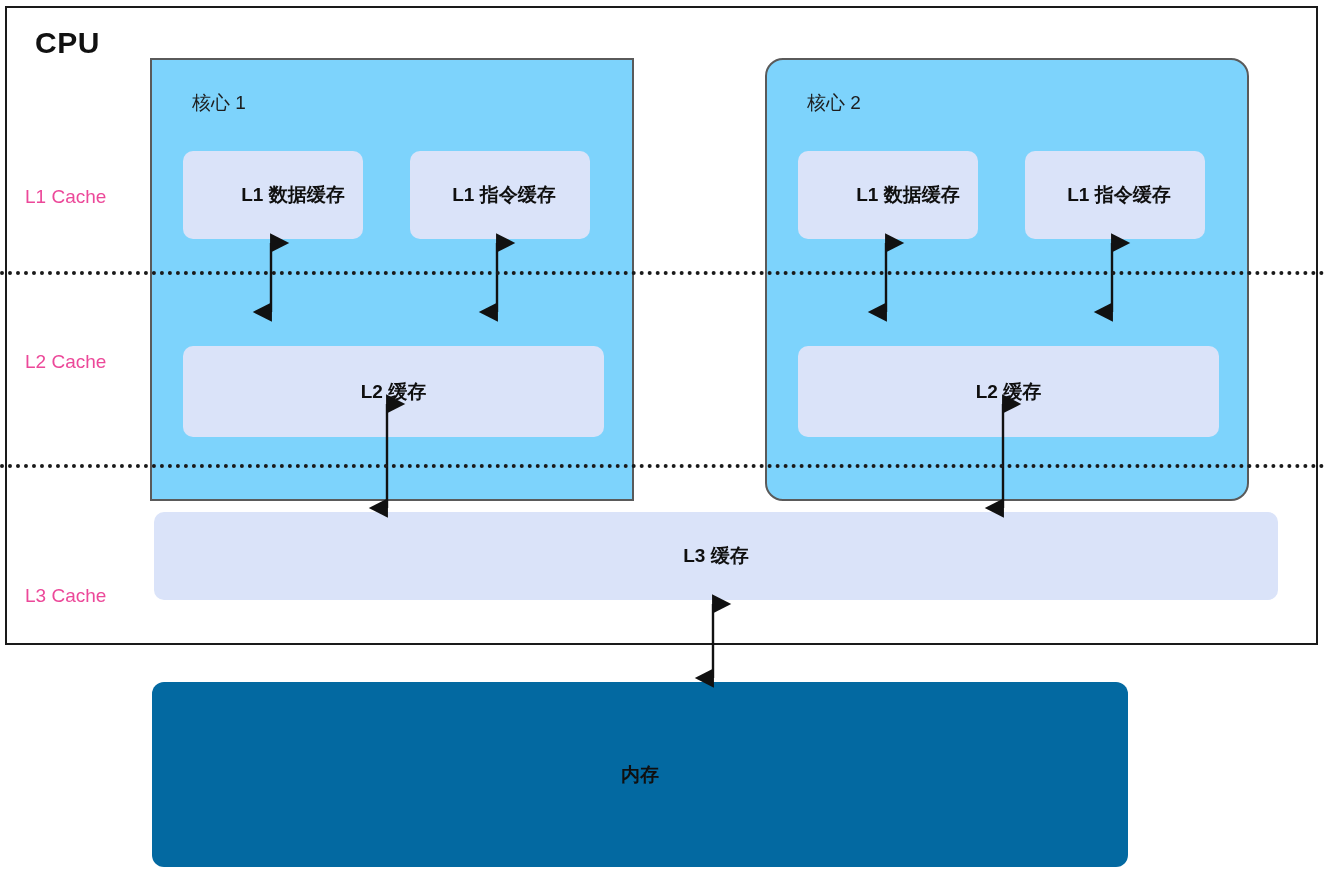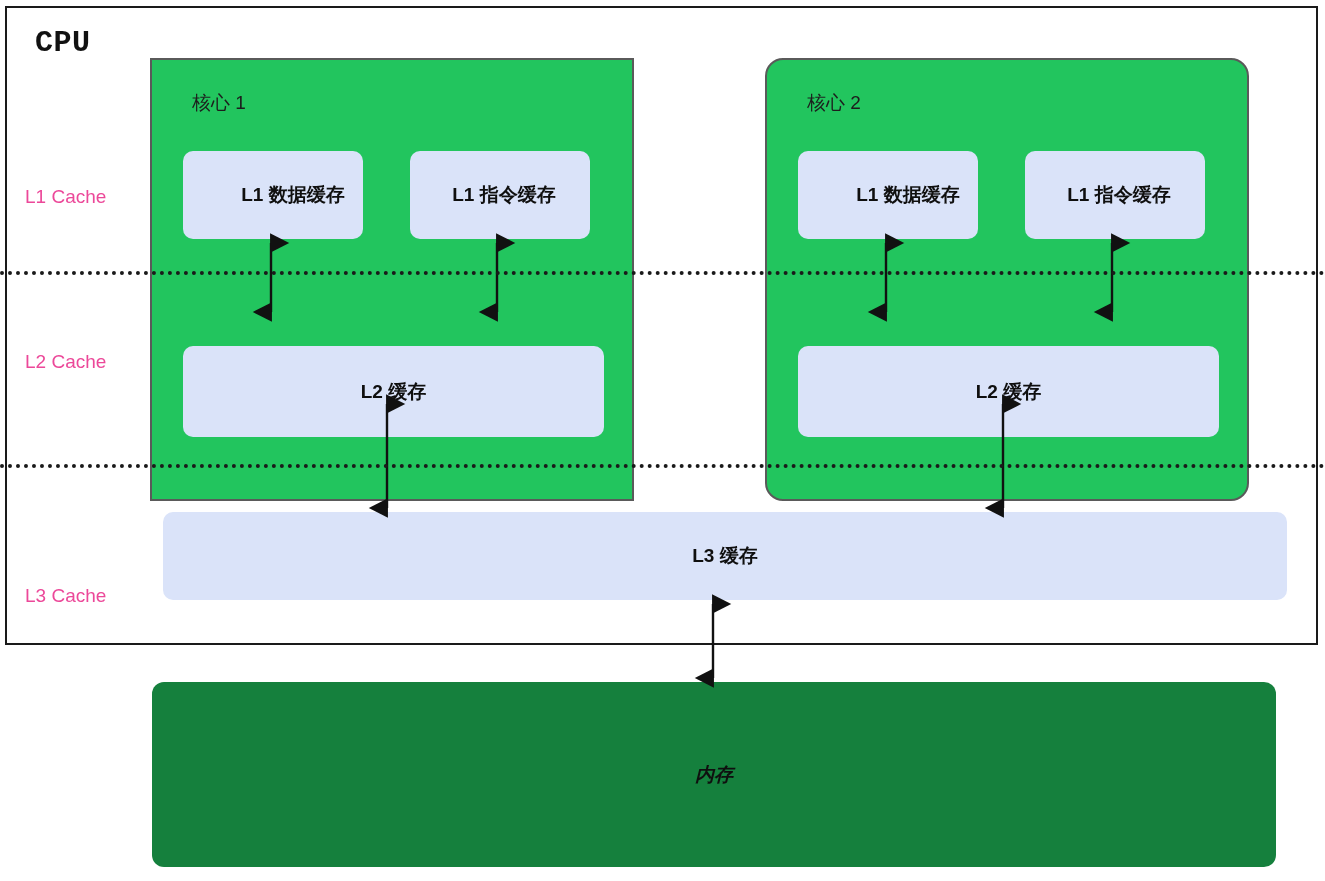--- a/index.html
+++ b/index.html
@@ -32,21 +32,20 @@
   }
   .cpu-title {
     position: absolute;
     left: 28px;
     top: 20px;
     font-size: 30px;
     font-weight: bold;
     color: #111111;
     letter-spacing: 0.5px;
     line-height: 1;
-    font-family: Liberation Mono, monospace;
   }
 
   
   .row-label {
     position: absolute;
     font-size: 19px;
     color: #ec4899;
     font-weight: 400;
     white-space: nowrap;
     line-height: 1;
@@ -66,21 +65,21 @@
   }
   #sep-1 { top: 271px; }
   #sep-2 { top: 464px; }
 
   
   .core-box {
     position: absolute;
     top: 58px;
     width: 484px;
     height: 443px;
-    background: #22c55e;
+    background: #7dd3fc;
     border: 2px solid #5a5a5a;
     box-sizing: border-box;
     z-index: 2;
   }
   #core-1 { left: 150px; }
   #core-2 { left: 765px; border-radius: 18px; }
   .core-title {
     position: absolute;
     left: 40px;
     top: 33px;
@@ -116,45 +115,44 @@
   .l2-block {
     left: 31px;
     top: 258px;
     width: 421px;
     height: 91px;
     margin-top: 28px;
   }
 
   
   #l3-block {
-    left: 163px;
+    left: 154px;
     top: 512px;
     width: 1124px;
     height: 88px;
     z-index: 3;
   }
 
   
   #memory-block {
     position: absolute;
     left: 152px;
     top: 682px;
-    width: 1124px;
+    width: 976px;
     height: 185px;
-    background: #15803d;
+    background: #0369a1;
     border-radius: 12px;
     display: flex;
     align-items: center;
     justify-content: center;
     font-size: 19px;
     font-weight: bold;
     color: #0f0f0f;
     box-sizing: border-box;
     z-index: 3;
-    font-style: italic;
   }
 
   
   #arrow-layer {
     position: absolute;
     left: 0;
     top: 0;
     width: 1325px;
     height: 881px;
     pointer-events: none;

